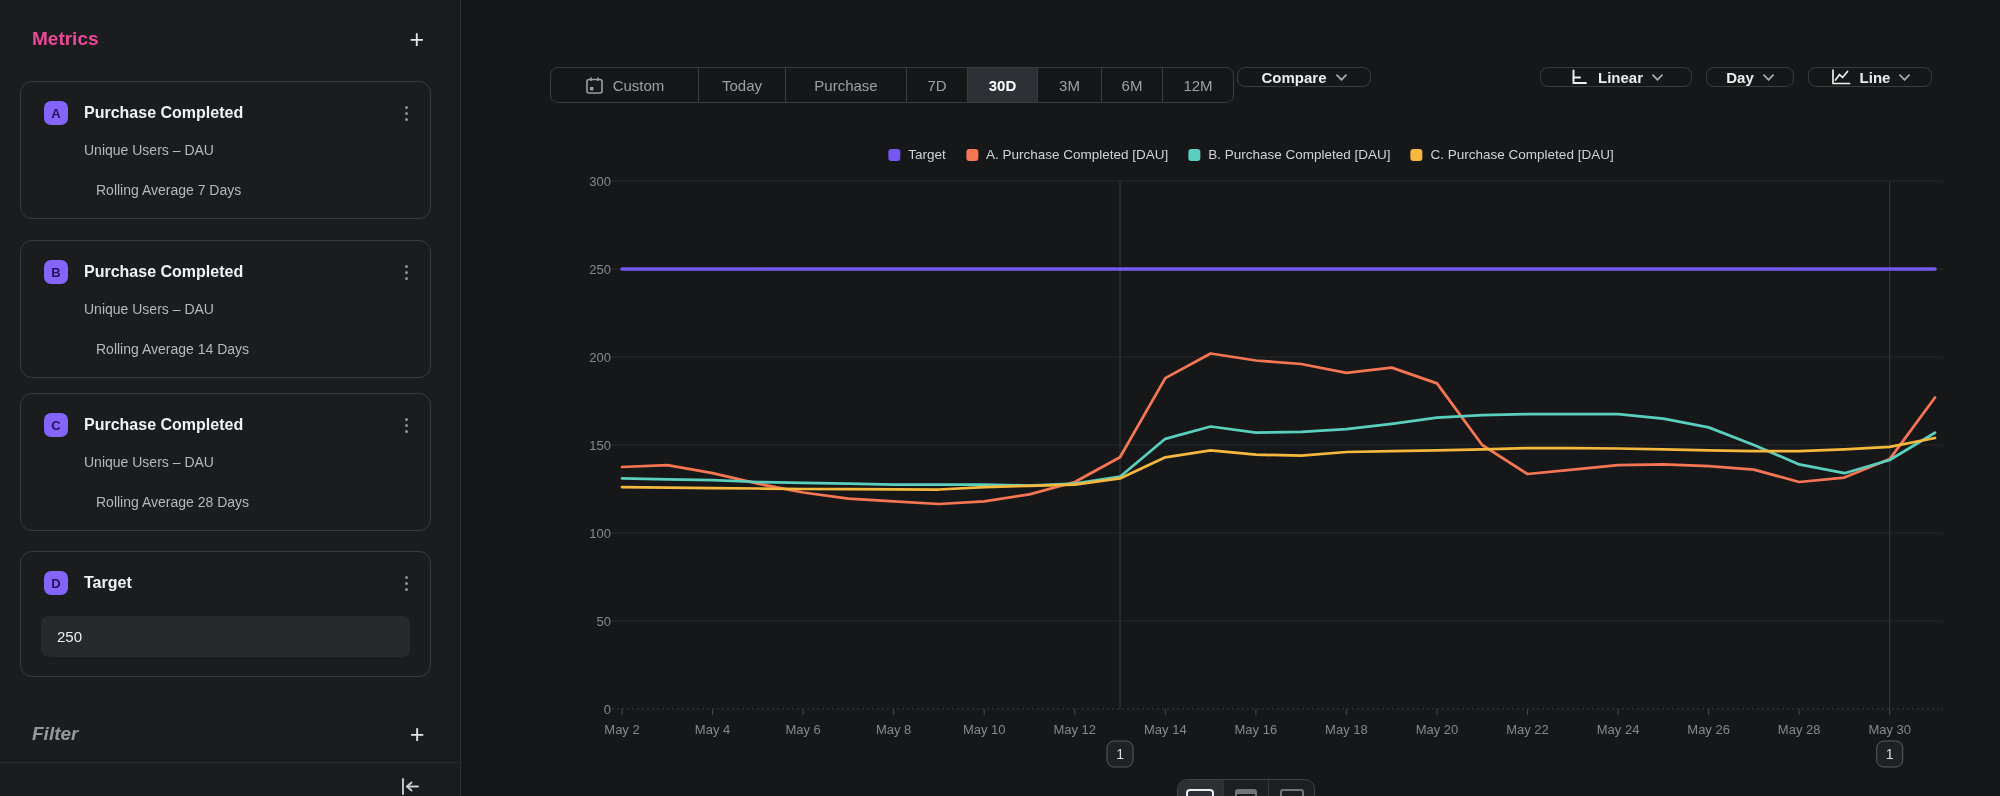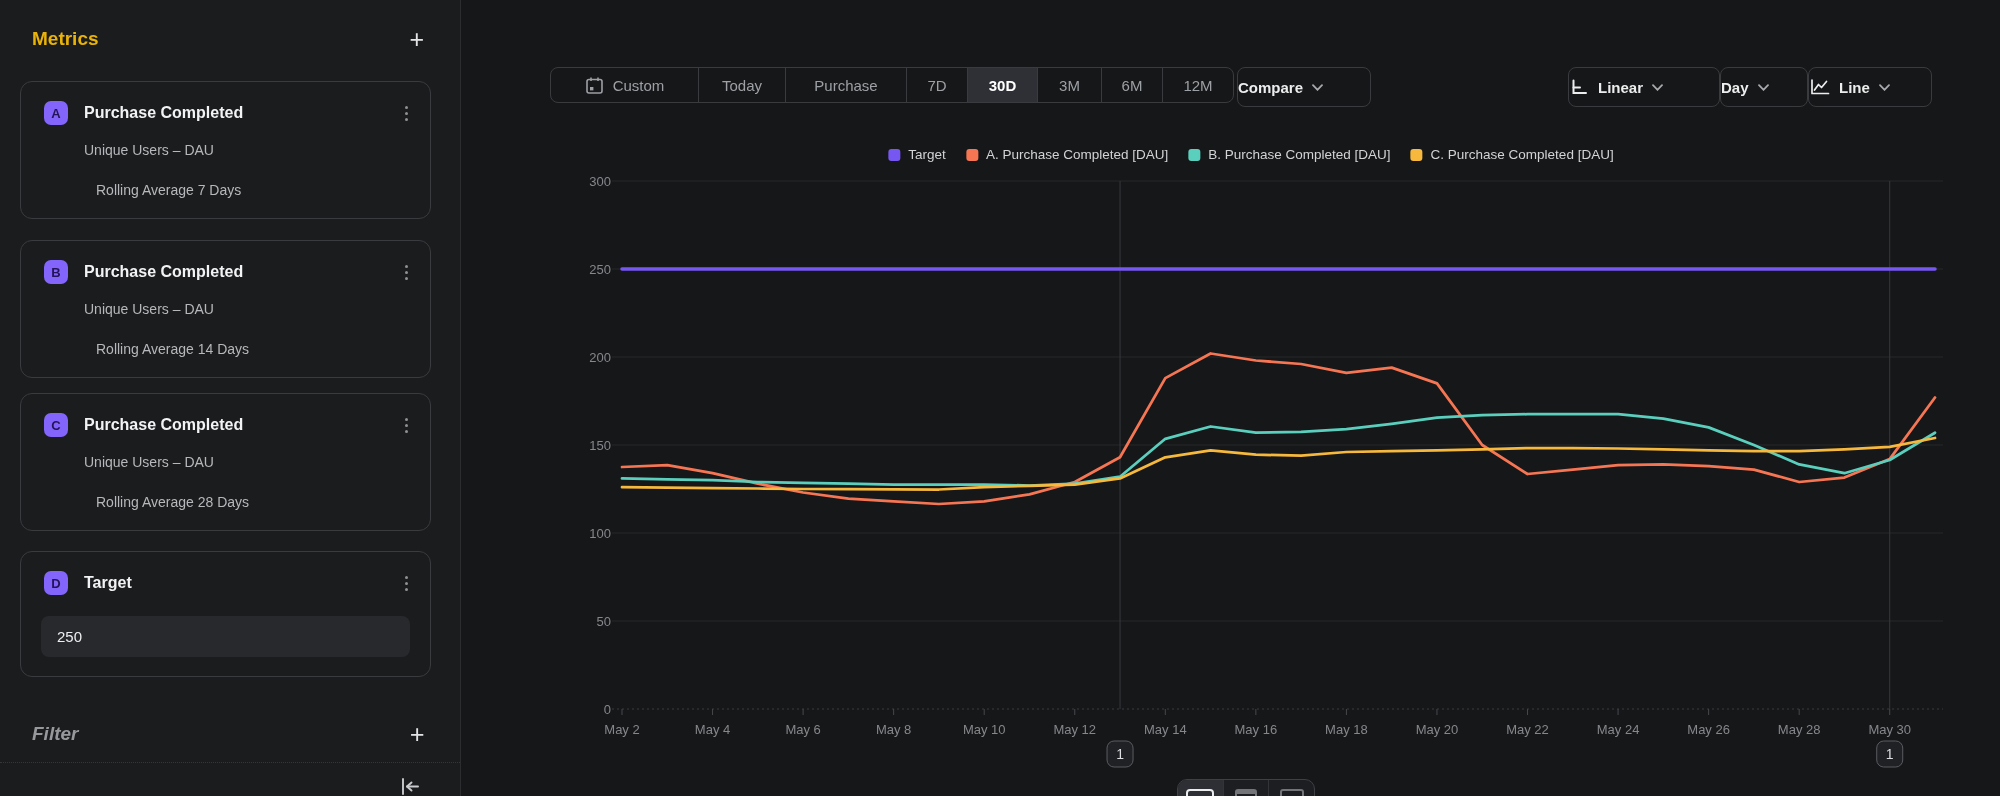--- a/index.html
+++ b/index.html
@@ -5,48 +5,48 @@
   html,body{margin:0;padding:0;}
   body{
     width:2000px;height:796px;position:relative;overflow:hidden;
     background:#161719;color:#f3f4f5;
     font-family:"Liberation Sans", sans-serif;
     -webkit-font-smoothing:antialiased;
   }
   
   .sidebar{position:absolute;left:0;top:0;width:461px;height:796px;background:#1b1c1e;border-right:1px solid #2c2d30;box-sizing:border-box;}
   .metrics-header{position:absolute;top:28px;left:32px;right:36px;display:flex;justify-content:space-between;align-items:center;}
-  .section-title{font-size:19px;font-weight:bold;color:#eab308;}
+  .section-title{font-size:19px;font-weight:bold;color:#ec4899;}
   .section-title.dim{color:#96989c;}
   .plus-btn{font-size:25px;font-weight:normal;color:#e3e4e6;line-height:22px;cursor:pointer;}
   .metric-card{position:absolute;left:20px;width:411px;border:1px solid #3a3b3f;border-radius:12px;box-sizing:border-box;background:transparent;}
   .card-a{top:81px;height:138px}
   .card-b{top:240px;height:138px}
   .card-c{top:393px;height:138px}
   .card-d{top:551px;height:126px}
   .card-head{position:absolute;top:19px;left:23px;right:14px;display:flex;align-items:center;}
   .badge{width:24px;height:24px;border-radius:7px;background:#8365fb;color:#23145a;font-size:13px;font-weight:bold;display:flex;align-items:center;justify-content:center;flex:none;}
   .card-title{margin-left:16px;font-size:16px;font-weight:bold;color:#f2f3f5;flex:1;}
   .kebab{display:flex;flex-direction:column;gap:3px;align-items:center;padding:3px 8px;cursor:pointer;}
   .kebab i{width:3px;height:3px;border-radius:50%;background:#8f9194;}
   .card-sub{position:absolute;left:63px;font-size:14px;color:#b6b8bb;}
   .sub-1{top:60px;} .sub-2{top:100px;margin-left:12px;}
   .target-input{position:absolute;left:20px;right:20px;top:64px;height:41px;background:#28292d;border-radius:8px;display:flex;align-items:center;padding-left:16px;font-size:15px;color:#eceeef;box-sizing:border-box;}
   .filter-header{position:absolute;top:723px;left:32px;right:36px;display:flex;justify-content:space-between;align-items:center;font-style:italic;}
   .sidebar-footer-divider{position:absolute;top:762px;left:0;width:100%;border-top:1px dotted #35363a;}
   .collapse-btn{position:absolute;left:398px;top:776px;cursor:pointer;}
   
   .main{position:absolute;left:461px;top:0;width:1539px;height:796px;}
-  .btn{box-sizing:border-box;height:40px;border:1px solid #3a3b3f;border-radius:8px;display:flex;align-items:center;justify-content:flex-start;gap:9px;font-size:15px;color:#eceded;font-weight:bold;background:transparent;cursor:pointer;}
+  .btn{box-sizing:border-box;height:20px;border:1px solid #3a3b3f;border-radius:8px;display:flex;align-items:center;justify-content:center;gap:9px;font-size:15px;color:#eceded;font-weight:bold;background:transparent;cursor:pointer;}
   .range-group{position:absolute;left:89px;top:67px;height:36px;display:flex;border:1px solid #3a3b3f;border-radius:8px;box-sizing:border-box;overflow:hidden;}
   .range-seg{display:flex;align-items:center;justify-content:center;gap:9px;font-size:15px;color:#9da0a4;border-right:1px solid #3a3b3f;box-sizing:border-box;cursor:pointer;height:34px;}
   .range-seg:last-child{border-right:none;}
   .range-seg.selected{background:#2f3036;color:#ffffff;font-weight:bold;}
   .compare-btn{position:absolute;left:776px;top:67px;width:134px;}
-  .right-group{position:absolute;right:68px;top:67px;display:flex;}
+  .right-group{position:absolute;right:68px;top:67px;display:flex;gap:14px;}
   .legend{position:absolute;top:147px;left:790px;transform:translateX(-50%);display:flex;gap:20px;align-items:center;white-space:nowrap;}
   .legend-item{display:flex;gap:8px;align-items:center;font-size:13.5px;color:#d2d3d5;}
   .swatch{width:12px;height:12px;border-radius:3px;flex:none;}
   #chart-svg{position:absolute;left:0;top:0;}
   .bottom-toggle{position:absolute;left:716px;top:779px;width:138px;height:44px;border:1px solid #3f4044;border-radius:10px;background:#1d1e22;display:flex;overflow:hidden;box-sizing:border-box;}
   .bt-seg{flex:1;display:flex;align-items:flex-start;justify-content:center;padding-top:9px;border-right:1px solid #333438;cursor:pointer;}
   .bt-seg:last-child{border-right:none;}
   .bt-seg.selected{background:#2e2f34;}
   .bt-icon-a{width:24px;height:15px;border:2.5px solid #eceded;border-radius:4px;}
   .bt-icon-b{width:22px;height:13px;border:2px solid #737579;border-radius:3px;box-sizing:border-box;border-top-width:5px;}

